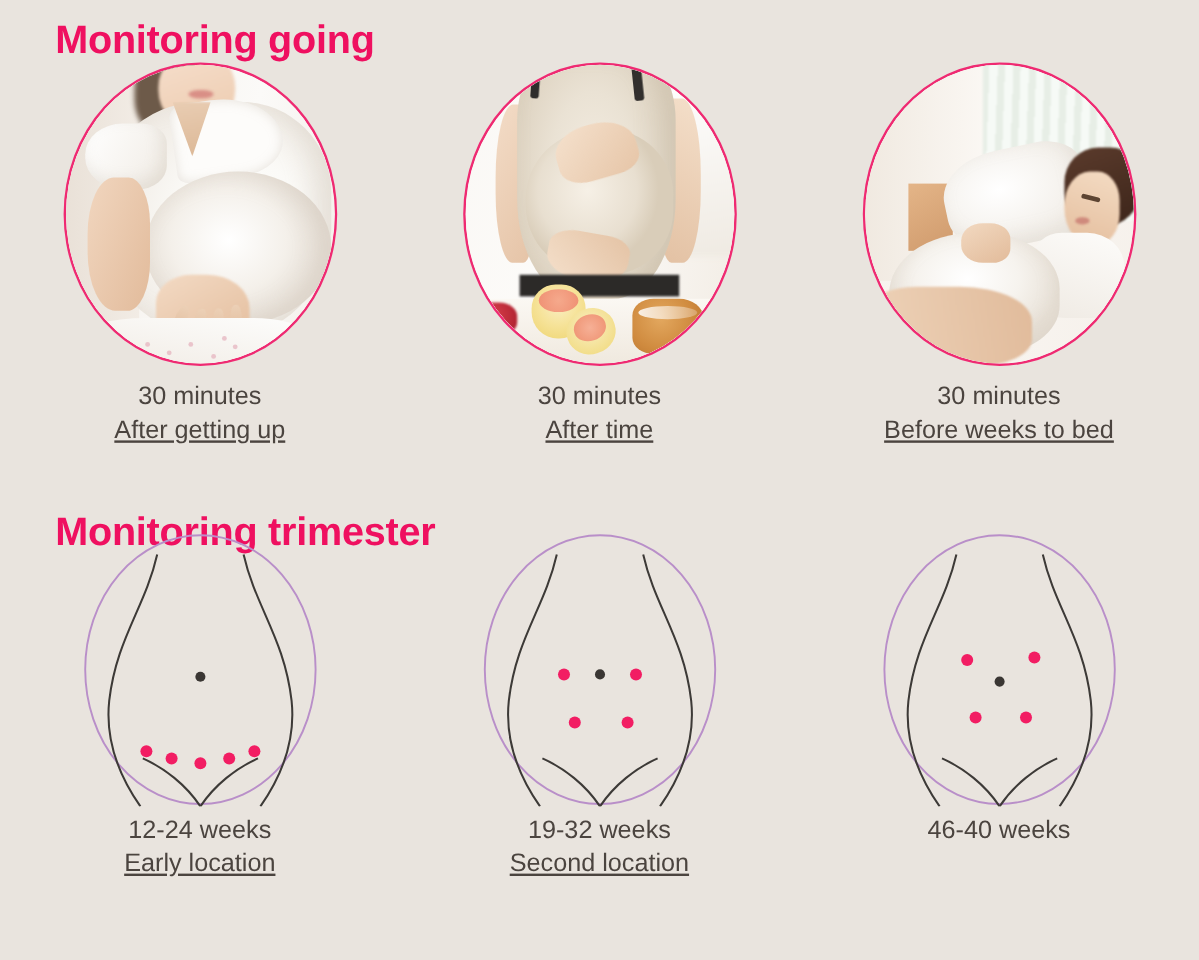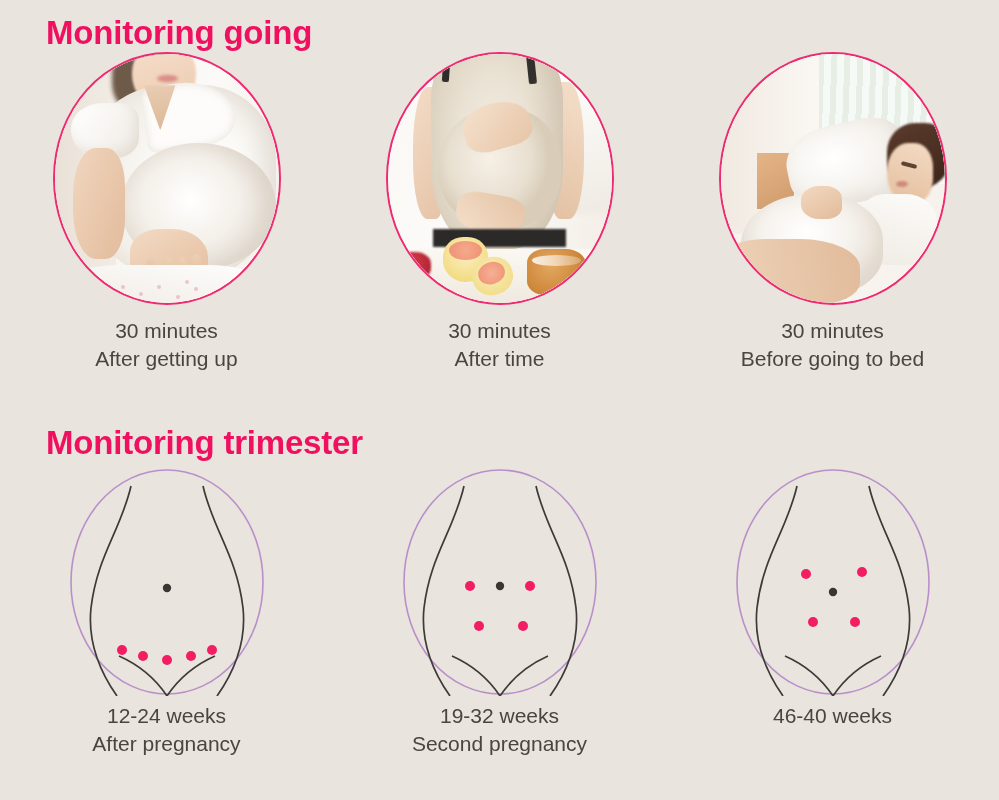--- a/index.html
+++ b/index.html
@@ -29,21 +29,21 @@
   #heading-location { left: 46px; top: 424px; }
 
   
   .row {
     position: absolute;
     left: 0;
     width: 999px;
     display: flex;
   }
   #row-time     { top: 52px;  height: 335px; }
-  #row-location { top: 468px; height: 300px; }
+  #row-location { top: 444px; height: 300px; }
 
   .cell {
     position: relative;
     flex: 1 1 0;
     display: flex;
     flex-direction: column;
     align-items: center;
   }
 
   
@@ -322,21 +322,21 @@
 
   
   .caption {
     margin-top: 12px;
     text-align: center;
     color: #4b443f;
     font-size: 21px;
     line-height: 1.32;
     white-space: nowrap;
   }
-  .caption .l2 { display: block; }
+  .caption .l2 { display: block; text-decoration: underline; }
 
   
   .diagram-frame {
     position: relative;
     width: 196px;
     height: 228px;
   }
   .diagram-frame svg { display: block; width: 196px; height: 228px; }
   .cap-loc { margin-top: 6px; }
 </style>
@@ -428,21 +428,21 @@
           <div class="s3-lip"></div>
           <div class="s3-shirt-r"></div>
           <div class="s3-belly"></div>
           <div class="s3-hands"></div>
           <div class="s3-arm"></div>
         </div>
       </div>
     </div>
     <div class="caption">
       <span>30 minutes</span>
-      <span class="l2">Before going to bed</span>
+      <span class="l2">Before weeks to bed</span>
     </div>
   </div>
 
 </div>
 
 <div id="heading-location" class="section-heading">Monitoring trimester</div>
 
 <div class="row" id="row-location">
 
   <div class="cell">
@@ -456,42 +456,42 @@
         <circle cx="98" cy="120" r="4.2" fill="#3a3633"></circle>
         <circle cx="53" cy="182" r="5" fill="#f21d63"></circle>
         <circle cx="74" cy="188" r="5" fill="#f21d63"></circle>
         <circle cx="98" cy="192" r="5" fill="#f21d63"></circle>
         <circle cx="122" cy="188" r="5" fill="#f21d63"></circle>
         <circle cx="143" cy="182" r="5" fill="#f21d63"></circle>
       </svg>
     </div>
     <div class="caption cap-loc">
       <span>12-24 weeks</span>
-      <span class="l2">After pregnancy</span>
+      <span class="l2">Early location</span>
     </div>
   </div>
 
   <div class="cell">
     <div class="diagram-frame">
       <svg viewBox="0 0 196 228" xmlns="http://www.w3.org/2000/svg">
         <ellipse cx="98" cy="114" rx="96" ry="112" fill="none" stroke="#b98fc9" stroke-width="1.6"></ellipse>
         <path d="M62 18 C52 62 28 88 22 140 C18 178 34 208 48 228" fill="none" stroke="#3d3a37" stroke-width="1.7"></path>
         <path d="M134 18 C144 62 168 88 174 140 C178 178 162 208 148 228" fill="none" stroke="#3d3a37" stroke-width="1.7"></path>
         <path d="M50 188 C68 196 86 210 98 228" fill="none" stroke="#3d3a37" stroke-width="1.7"></path>
         <path d="M146 188 C128 196 110 210 98 228" fill="none" stroke="#3d3a37" stroke-width="1.7"></path>
         <circle cx="98" cy="118" r="4.2" fill="#3a3633"></circle>
         <circle cx="68" cy="118" r="5" fill="#f21d63"></circle>
         <circle cx="128" cy="118" r="5" fill="#f21d63"></circle>
         <circle cx="77" cy="158" r="5" fill="#f21d63"></circle>
         <circle cx="121" cy="158" r="5" fill="#f21d63"></circle>
       </svg>
     </div>
     <div class="caption cap-loc">
       <span>19-32 weeks</span>
-      <span class="l2">Second pregnancy</span>
+      <span class="l2">Second location</span>
     </div>
   </div>
 
   <div class="cell">
     <div class="diagram-frame">
       <svg viewBox="0 0 196 228" xmlns="http://www.w3.org/2000/svg">
         <ellipse cx="98" cy="114" rx="96" ry="112" fill="none" stroke="#b98fc9" stroke-width="1.6"></ellipse>
         <path d="M62 18 C52 62 28 88 22 140 C18 178 34 208 48 228" fill="none" stroke="#3d3a37" stroke-width="1.7"></path>
         <path d="M134 18 C144 62 168 88 174 140 C178 178 162 208 148 228" fill="none" stroke="#3d3a37" stroke-width="1.7"></path>
         <path d="M50 188 C68 196 86 210 98 228" fill="none" stroke="#3d3a37" stroke-width="1.7"></path>

